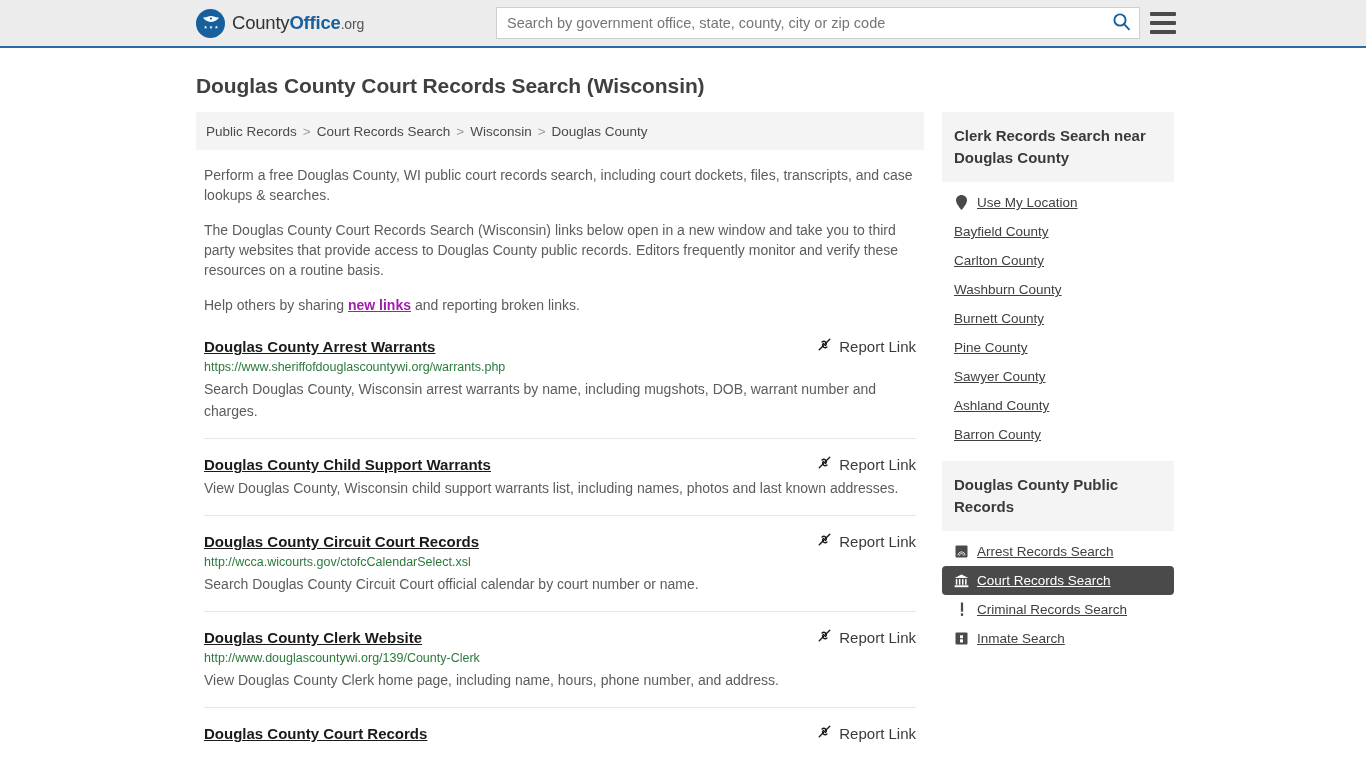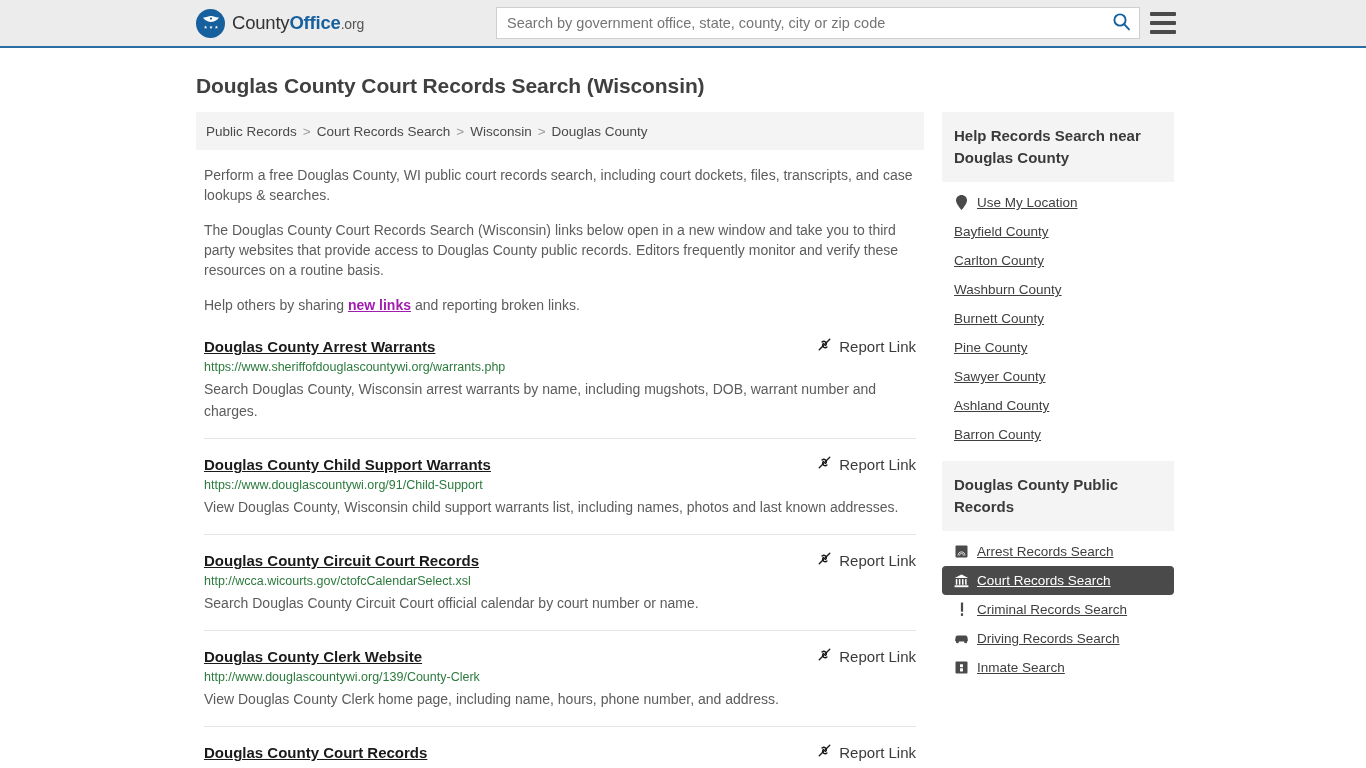--- a/index.html
+++ b/index.html
@@ -310,21 +310,20 @@
               <span>
                 <svg width="15" height="15" viewBox="0 0 16 16" aria-hidden="true">
                   <path d="M5.4 5.4 A2.6 2.6 0 1 1 9.1 9.1" fill="none" stroke="#1a1a1a" stroke-width="1.5" stroke-linecap="round"></path>
                   <path d="M10.6 10.6 A2.6 2.6 0 1 1 6.9 6.9" fill="none" stroke="#1a1a1a" stroke-width="1.5" stroke-linecap="round"></path>
                   <line x1="2.4" y1="13.6" x2="13.6" y2="2.4" stroke="#1a1a1a" stroke-width="1.5" stroke-linecap="round"></line>
                 </svg>
               </span>
               <span>Report Link</span>
             </span>
           </div>
-          <a href="#" class="result-url">https://www.douglascountywi.org/91/Child-Support</a>
           <div class="result-desc">View Douglas County, Wisconsin child support warrants list, including names, photos and last known addresses.</div>
         </div>
 
         <div class="result">
           <div class="result-head">
             <a href="#" class="result-title">Douglas County Circuit Court Records</a>
             <span class="report-link">
               <span>
                 <svg width="15" height="15" viewBox="0 0 16 16" aria-hidden="true">
                   <path d="M5.4 5.4 A2.6 2.6 0 1 1 9.1 9.1" fill="none" stroke="#1a1a1a" stroke-width="1.5" stroke-linecap="round"></path>
@@ -372,21 +371,21 @@
             </span>
           </div>
         </div>
 
       </div>
     </div>
 
     <div id="side-col">
 
       <div class="side-box">
-        <div class="side-header">Help Records Search near Douglas County</div>
+        <div class="side-header">Clerk Records Search near Douglas County</div>
         <div class="side-list">
 
           <div class="side-item">
             <span class="side-icon">
               <svg width="11" height="15" viewBox="0 0 11 15" aria-hidden="true">
                 <path d="M5.5 0C2.5 0 0 2.4 0 5.3c0 3.9 5.5 9.7 5.5 9.7S11 9.2 11 5.3C11 2.4 8.5 0 5.5 0z" fill="#4a4a4a"></path>
                 <circle cx="5.5" cy="5.2" r="1.8" fill="#4a4a4a"></circle>
               </svg>
             </span>
             <span class="s-label">Use My Location</span>
@@ -451,30 +450,20 @@
           <div class="side-item">
             <span class="side-icon">
               <svg width="6" height="15" viewBox="0 0 6 15" aria-hidden="true">
                 <rect x="1.9" y="0.5" width="2.2" height="9.2" fill="#4a4a4a"></rect>
                 <rect x="1.9" y="11.3" width="2.2" height="2.6" fill="#4a4a4a"></rect>
               </svg>
             </span>
             <span class="s-label">Criminal Records Search</span>
           </div>
 
-          <div class="side-item">
-            <span class="side-icon">
-              <svg width="16" height="11" viewBox="0 0 16 11" aria-hidden="true">
-                <path d="M1.2 7.4 L1.6 4.6 C1.8 3.3 2.4 2.6 3.6 2.4 C5.6 2.1 10.4 2.1 12.4 2.4 C13.6 2.6 14.2 3.3 14.4 4.6 L14.8 7.4 C14.9 8.2 14.4 8.6 13.6 8.6 L2.4 8.6 C1.6 8.6 1.1 8.2 1.2 7.4 Z" fill="#4a4a4a"></path>
-                <circle cx="3.6" cy="8.9" r="1.6" fill="#4a4a4a"></circle>
-                <circle cx="12.4" cy="8.9" r="1.6" fill="#4a4a4a"></circle>
-              </svg>
-            </span>
-            <span class="s-label">Driving Records Search</span>
-          </div>
 
           <div class="side-item">
             <span class="side-icon">
               <svg width="13" height="13" viewBox="0 0 13 13" aria-hidden="true">
                 <rect x="0.5" y="0.5" width="12" height="12" rx="1" fill="#4a4a4a"></rect>
                 <rect x="5" y="3.2" width="3" height="3" rx="0.4" fill="#ffffff"></rect>
                 <rect x="5" y="7.2" width="3" height="3.3" rx="0.4" fill="#ffffff"></rect>
               </svg>
             </span>
             <span class="s-label">Inmate Search</span>

